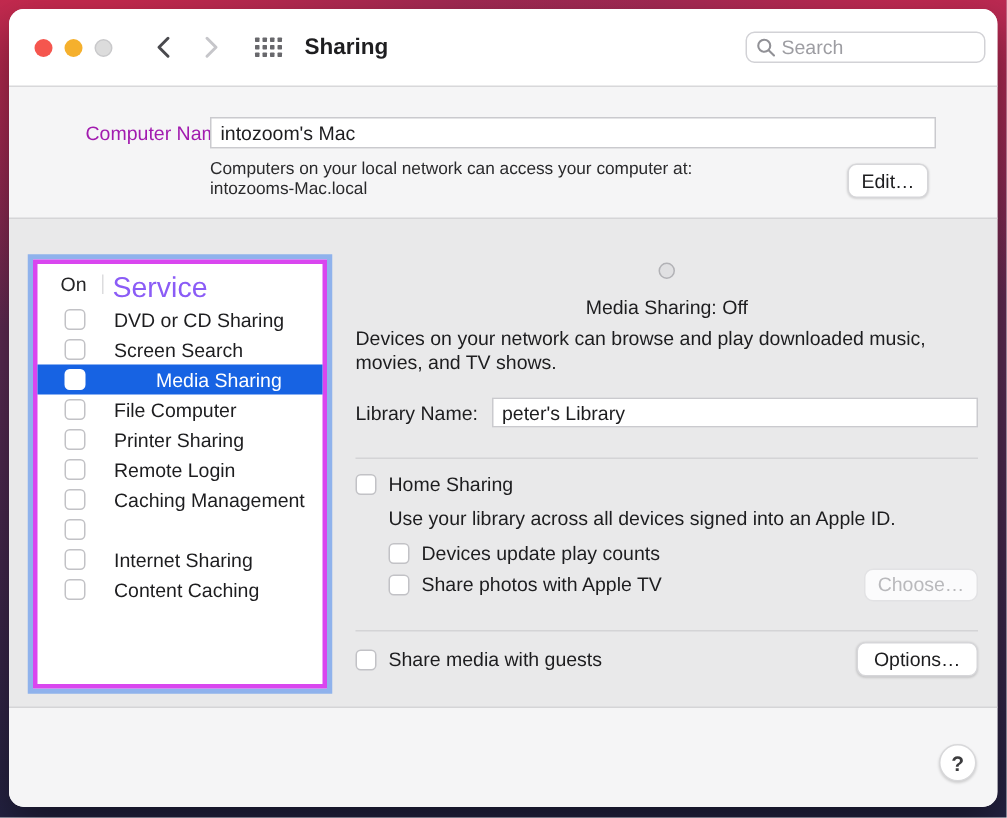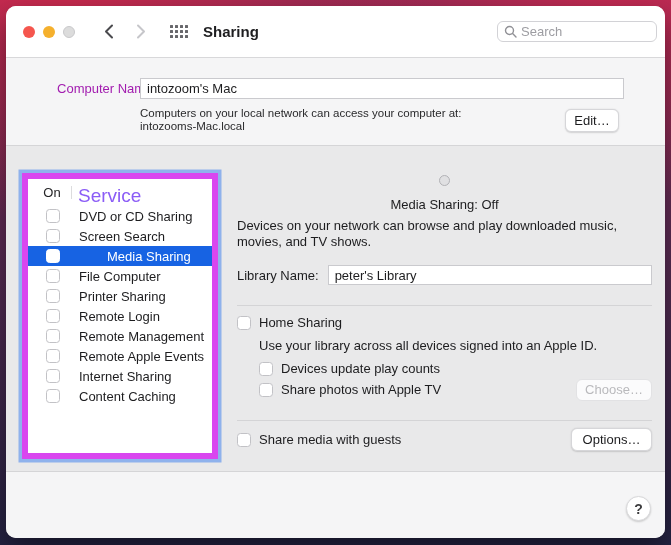--- a/index.html
+++ b/index.html
@@ -59,21 +59,21 @@
   .btn {
     background:#fff; border:1px solid #d6d6d9; border-radius:6px;
     font-size:13px; color:#1d1d1f; font-family:"Liberation Sans",sans-serif;
     box-shadow:0 0.5px 1.5px rgba(0,0,0,.15); text-align:center; cursor:default;
   }
   .edit-btn { position:absolute; top:51px; right:46px; width:54px; height:23px; }
   
   .section-b { height:326px; background:#e9e9ea; border-bottom:1px solid #d5d5d7; position:relative; flex:none; }
   .svc-list {
     position:absolute; left:16px; top:27px; width:196px; height:286px;
-    background:#fff; box-shadow:0 0 0 3.5px #8fb2ec; border:6px solid #d946ef;
+    background:#fff; box-shadow:0 0 0 3.5px #8fb2ec; border:3px solid #d946ef;
   }
   .svc-header { position:relative; height:27px; }
   .svc-header .on-h { position:absolute; left:12px; top:6px; width:24px; text-align:center; font-size:13px; color:#242426; }
   .svc-header .svc-h { position:absolute; left:50px; top:6px; font-size:19px; color:#8b5cf6; }
   .svc-header .col-sep { position:absolute; left:43px; top:7px; width:1px; height:13px; background:#dcdcde; }
   .svc-row { height:20px; display:flex; align-items:center; padding-left:18px; }
   .cb {
     width:14px; height:14px; background:#fff; border:1px solid #c2c2c6;
     border-radius:3.5px; flex:none; display:inline-block;
   }
@@ -200,25 +200,24 @@
       <div class="svc-row">
         <span class="cb"></span>
         <span class="svc-label">Printer Sharing</span>
       </div>
       <div class="svc-row">
         <span class="cb"></span>
         <span class="svc-label">Remote Login</span>
       </div>
       <div class="svc-row">
         <span class="cb"></span>
-        <span class="svc-label">Remote Management</span>
-      </div>
-      <div class="svc-row">
-        <span class="cb"></span>
-        <span class="svc-label">Remote Apple Events</span>
+        <span class="svc-label">Caching Management</span>
+      </div>
+      <div class="svc-row">
+        <span class="cb"></span>
       </div>
       <div class="svc-row">
         <span class="cb"></span>
         <span class="svc-label">Internet Sharing</span>
       </div>
       <div class="svc-row">
         <span class="cb"></span>
         <span class="svc-label">Content Caching</span>
       </div>
     </div>

